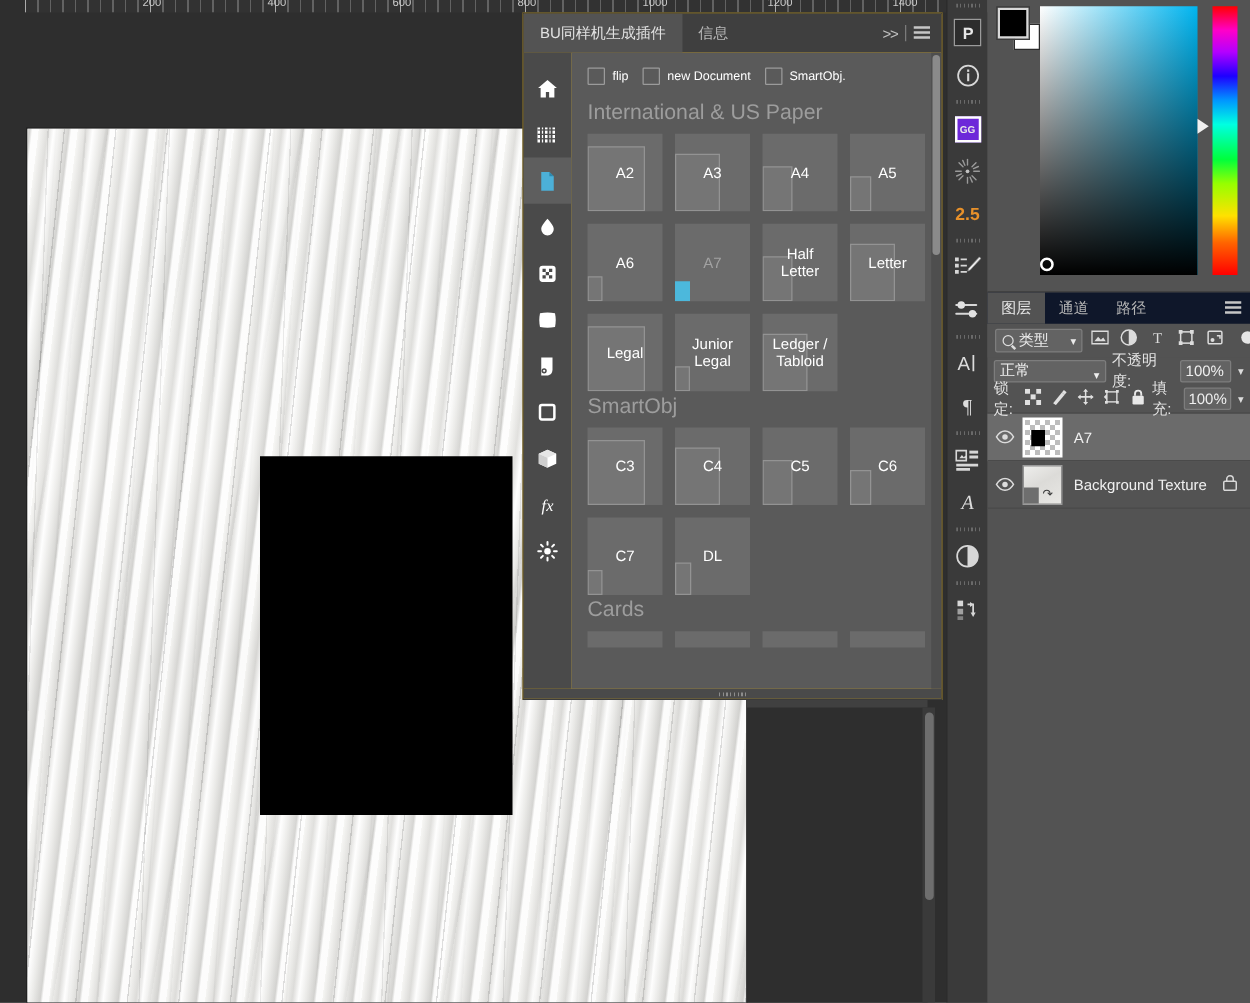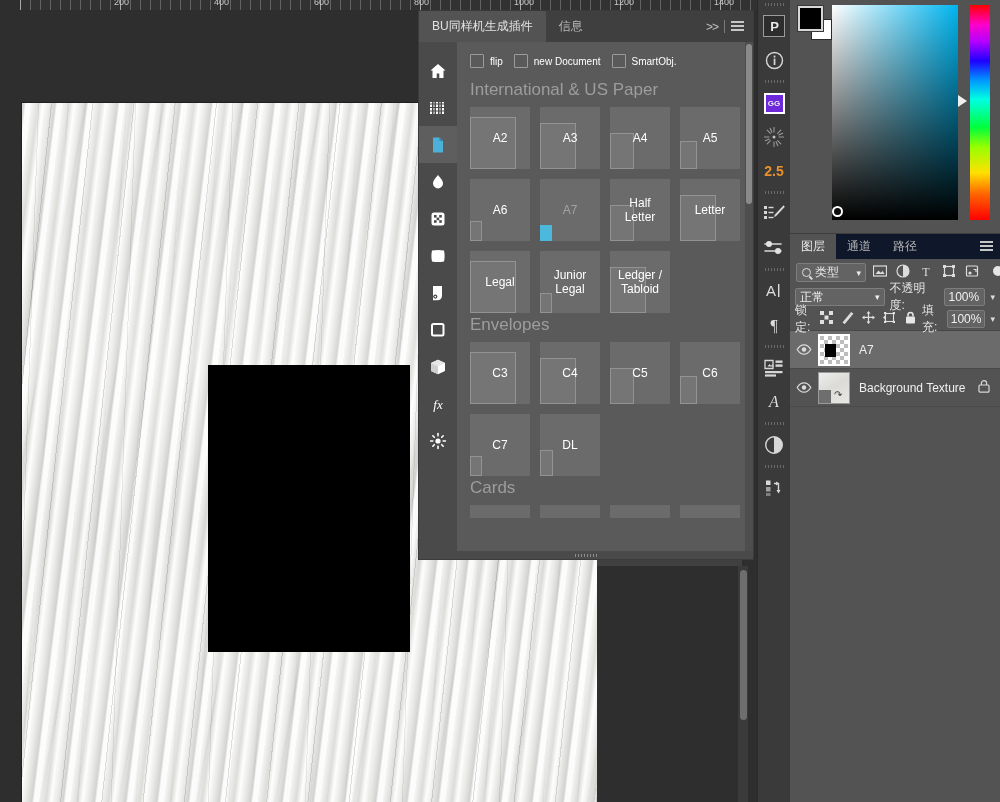--- a/index.html
+++ b/index.html
@@ -305,21 +305,21 @@
     width: 4px; height: 1.5px; background: #ddd; transform: rotate(45deg);
   }
   .filter-select .cv { margin-left: auto; font-size: 9px; }
   .filt-icons { display: flex; align-items: center; gap: 9px; color: #dcdcdc; }
 
   .blend-row, .lock-row {
     height: 22px; display: flex; align-items: center; gap: 5px;
     padding: 0 5px; font-size: 12px; color: #e4e4e4;
   }
   .blend-select {
-    display: flex; align-items: center; height: 18px; padding: 0 4px;
+    display: flex; align-items: flex-end; height: 18px; padding: 0 4px;
     width: 92px; background: #636363; border: 1px solid #7d7d7d;
     border-radius: 2px; font-size: 12px; color: #efefef;
   }
   .blend-select .cv { margin-left: auto; font-size: 9px; }
   .numfield {
     display: flex; align-items: center; height: 18px; padding: 0 3px;
     width: 42px; background: #636363; border: 1px solid #7d7d7d;
     border-radius: 2px; font-size: 12px; color: #efefef;
   }
   .mini-chev { font-size: 9px; color: #ddd; }
@@ -550,21 +550,21 @@
               </div>
               <div class="tile">
                 <div class="shape" style="left: 0px; top: 42px; width: 12px; height: 20px;"></div>
                 <div class="tlabel">Junior<br>Legal</div>
               </div>
               <div class="tile">
                 <div class="shape" style="left: 0px; top: 16px; width: 36px; height: 46px;"></div>
                 <div class="tlabel">Ledger /<br>Tabloid</div>
               </div>
             </div>
-            <div class="sec-title">Envelopes</div>
+            <div class="sec-title">SmartObj</div>
             <div class="grid">
               <div class="tile">
                 <div class="shape" style="left: 0px; top: 10px; width: 46px; height: 52px;"></div>
                 <div class="tlabel">C3</div>
               </div>
               <div class="tile">
                 <div class="shape" style="left: 0px; top: 16px; width: 36px; height: 46px;"></div>
                 <div class="tlabel">C4</div>
               </div>
               <div class="tile">

